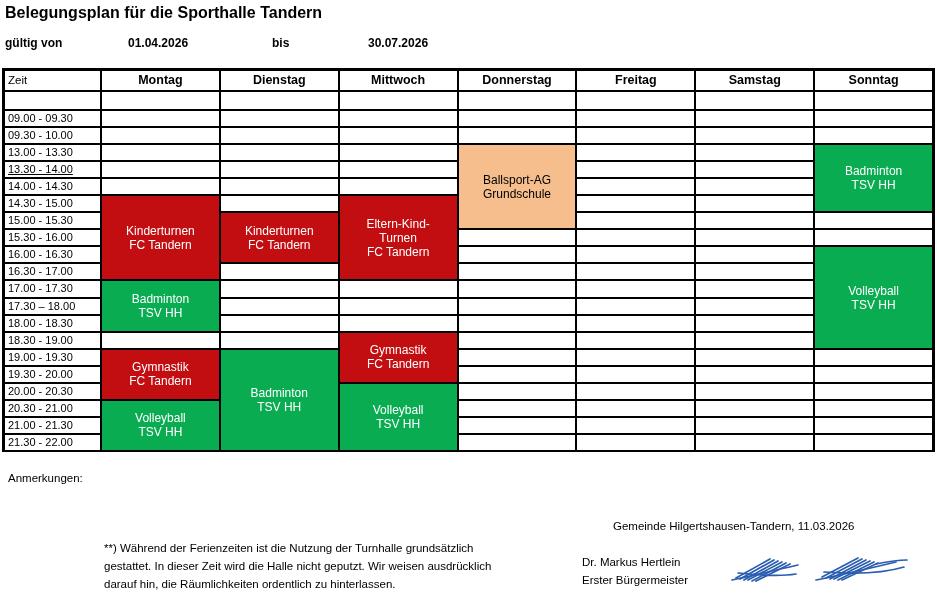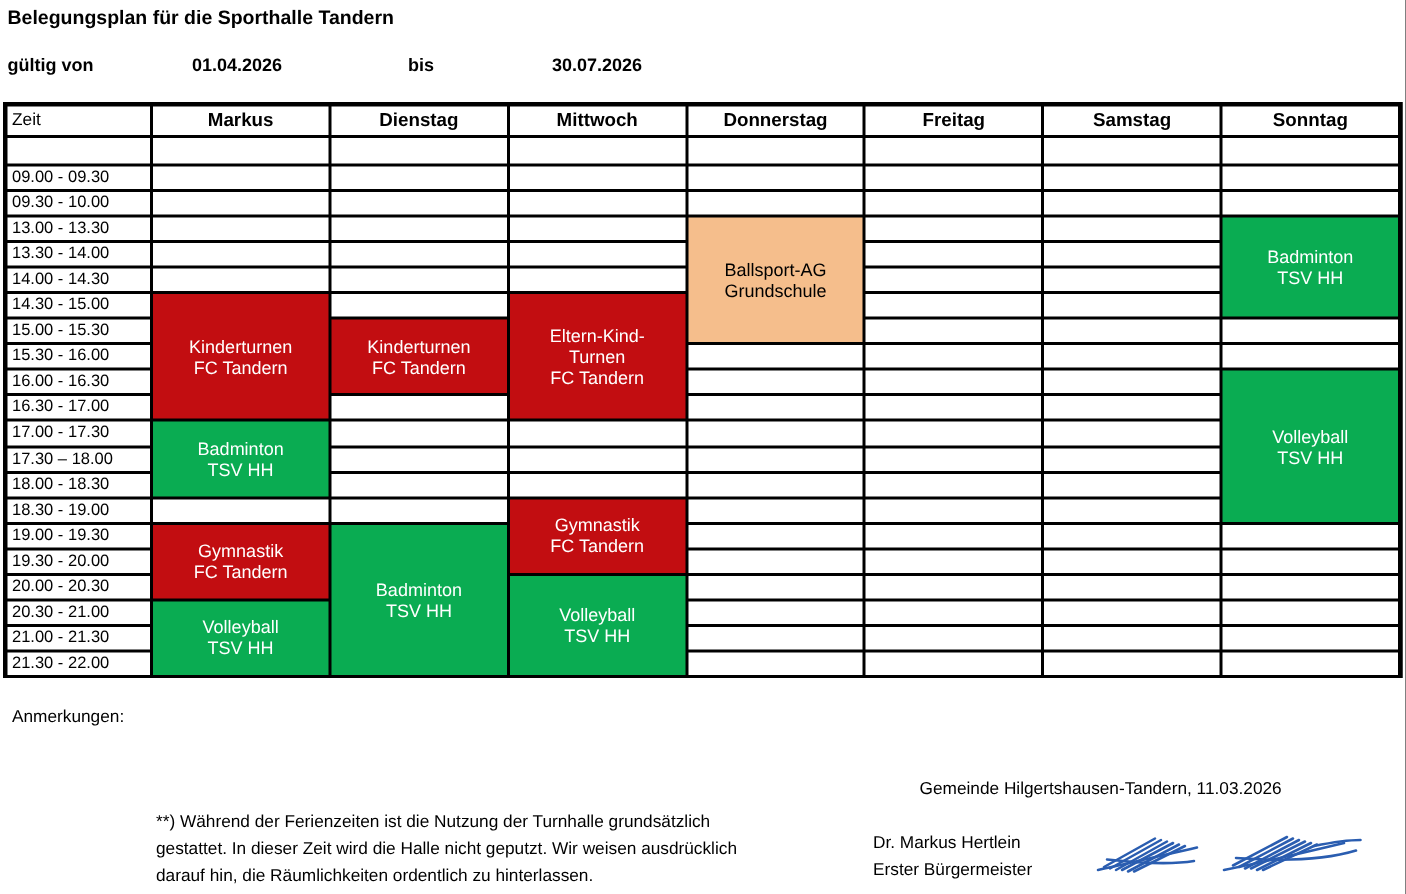--- a/index.html
+++ b/index.html
@@ -2,21 +2,21 @@
 <html><head>
 <meta charset="utf-8">
 <style>
   html,body { margin:0; padding:0; }
   body {
     width:937px; height:596px; position:relative; background:#ffffff;
     font-family:"Liberation Sans", sans-serif; color:#000;
     overflow:hidden;
   }
   .abs { position:absolute; }
-  #page-title { left:5px; top:4px; font-size:13px; font-weight:bold;text-align:center; }
+  #page-title { left:5px; top:4px; font-size:16px; font-weight:bold;text-align:center; }
   .validity-label, .validity-date { top:36px; font-size:12px; font-weight:bold; }
 
   #schedule-table {
     position:absolute; left:2px; top:68px;
     width:927px; height:378px;
     display:grid;
     grid-template-columns:95px repeat(7, 1fr);
     grid-template-rows:19px 17px repeat(20, 15.05px);
     gap:2px;
     background:#000;
@@ -45,21 +45,21 @@
 
 <div class="abs" id="page-title">Belegungsplan für die Sporthalle Tandern</div>
 
 <div class="abs validity-label" style="left:5px;">gültig von</div>
 <div class="abs validity-date" style="left:128px;">01.04.2026</div>
 <div class="abs validity-label" style="left:272px;">bis</div>
 <div class="abs validity-date" style="left:368px;">30.07.2026</div>
 
 <div id="schedule-table">
     <div class="cell zeit-header" style="grid-area: 1 / 1;">Zeit</div>
-    <div class="cell day-header" style="grid-area: 1 / 2;">Markus</div>
+    <div class="cell day-header" style="grid-area: 1 / 2;">Montag</div>
     <div class="cell day-header" style="grid-area: 1 / 3;">Dienstag</div>
     <div class="cell day-header" style="grid-area: 1 / 4;">Mittwoch</div>
     <div class="cell day-header" style="grid-area: 1 / 5;">Donnerstag</div>
     <div class="cell day-header" style="grid-area: 1 / 6;">Freitag</div>
     <div class="cell day-header" style="grid-area: 1 / 7;">Samstag</div>
     <div class="cell day-header" style="grid-area: 1 / 8;">Sonntag</div>
     <div class="cell" style="grid-area: 2 / 1;"></div>
     <div class="cell" style="grid-area: 2 / 2;"></div>
     <div class="cell" style="grid-area: 2 / 3;"></div>
     <div class="cell" style="grid-area: 2 / 4;"></div>
@@ -82,21 +82,21 @@
     <div class="cell" style="grid-area: 4 / 5;"></div>
     <div class="cell" style="grid-area: 4 / 6;"></div>
     <div class="cell" style="grid-area: 4 / 7;"></div>
     <div class="cell" style="grid-area: 4 / 8;"></div>
     <div class="cell time-cell" style="grid-area: 5 / 1;">13.00 - 13.30</div>
     <div class="cell" style="grid-area: 5 / 2;"></div>
     <div class="cell" style="grid-area: 5 / 3;"></div>
     <div class="cell" style="grid-area: 5 / 4;"></div>
     <div class="cell" style="grid-area: 5 / 6;"></div>
     <div class="cell" style="grid-area: 5 / 7;"></div>
-    <div class="cell time-cell" style="grid-area: 6 / 1;">13.30 - 14.00</div>
+    <div class="cell time-cell" style="grid-area: 6 / 1; text-decoration: underline;">13.30 - 14.00</div>
     <div class="cell" style="grid-area: 6 / 2;"></div>
     <div class="cell" style="grid-area: 6 / 3;"></div>
     <div class="cell" style="grid-area: 6 / 4;"></div>
     <div class="cell" style="grid-area: 6 / 6;"></div>
     <div class="cell" style="grid-area: 6 / 7;"></div>
     <div class="cell time-cell" style="grid-area: 7 / 1;">14.00 - 14.30</div>
     <div class="cell" style="grid-area: 7 / 2;"></div>
     <div class="cell" style="grid-area: 7 / 3;"></div>
     <div class="cell" style="grid-area: 7 / 4;"></div>
     <div class="cell" style="grid-area: 7 / 6;"></div>

